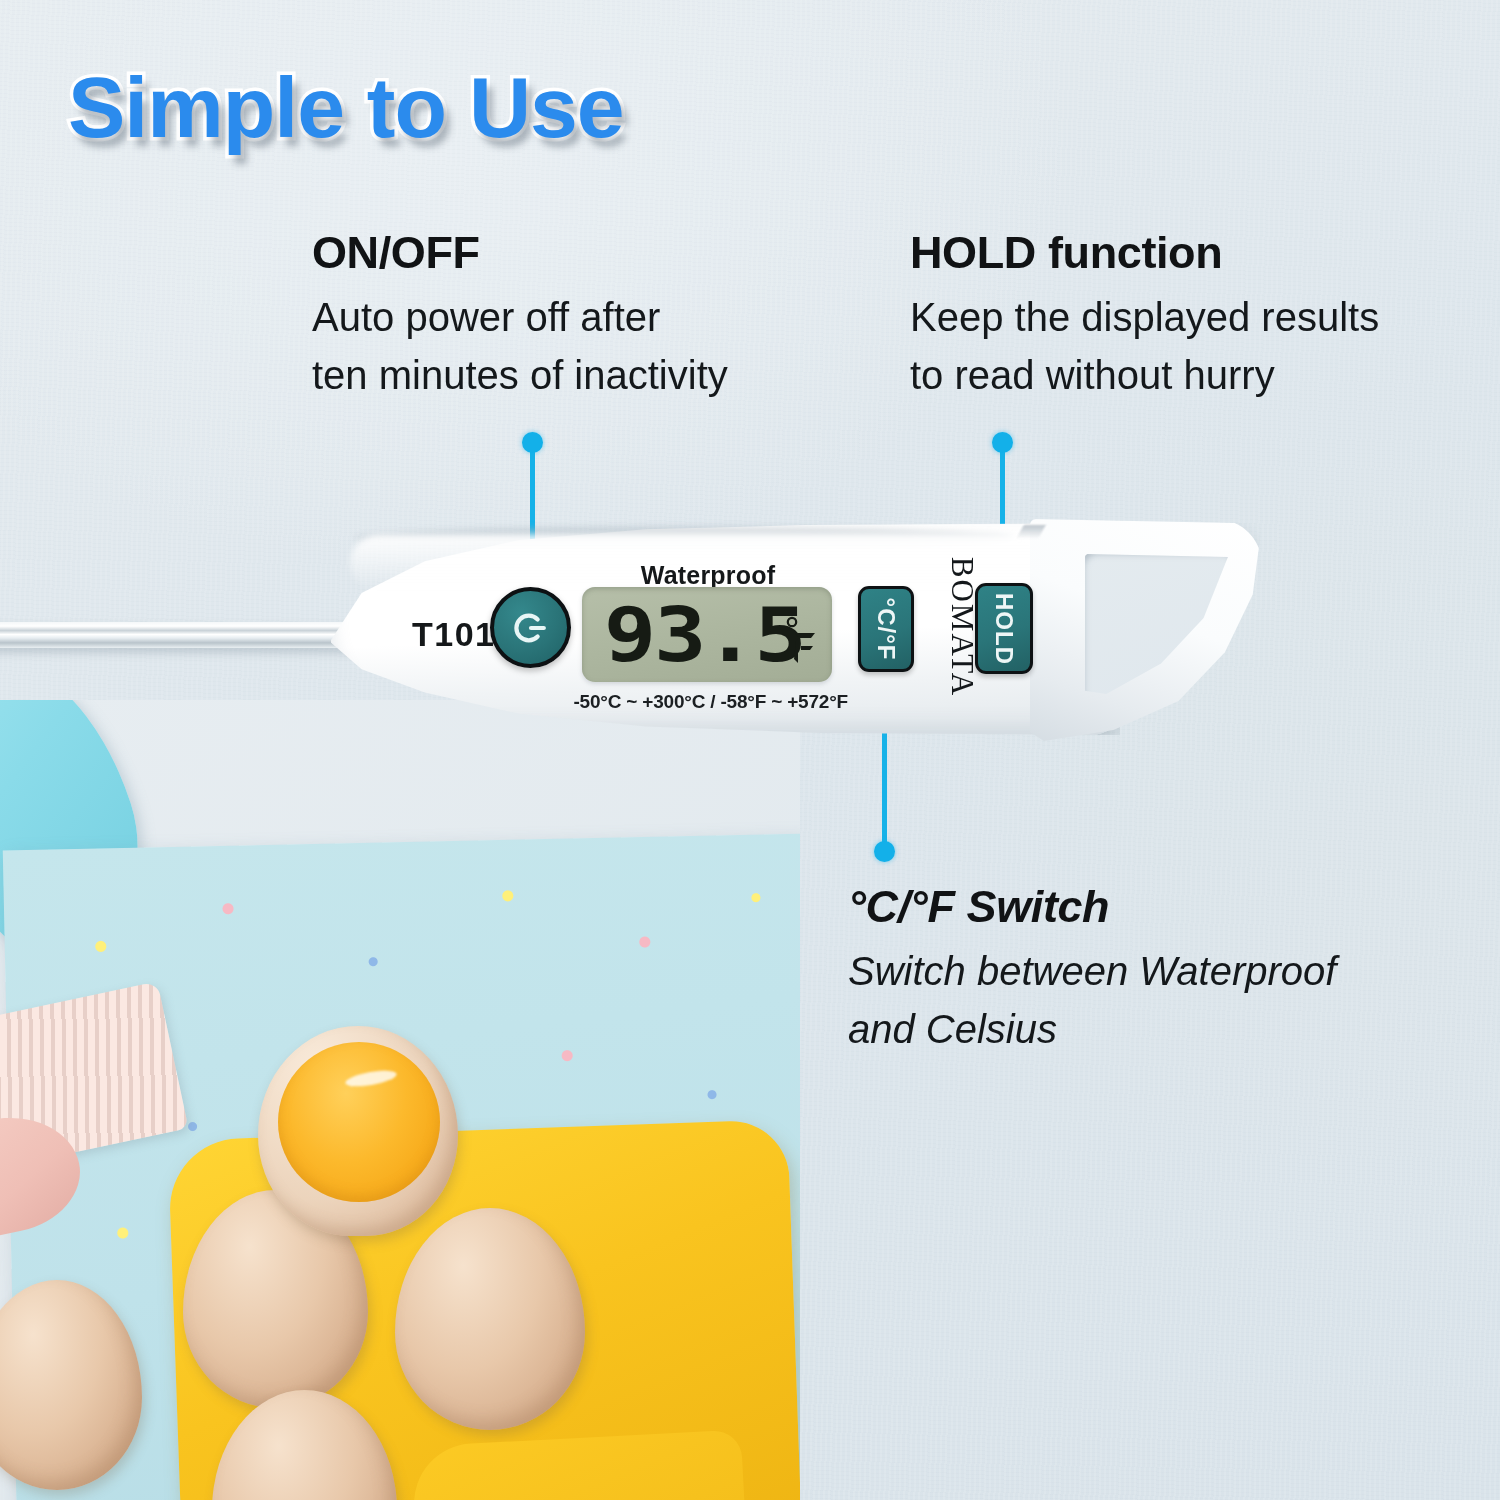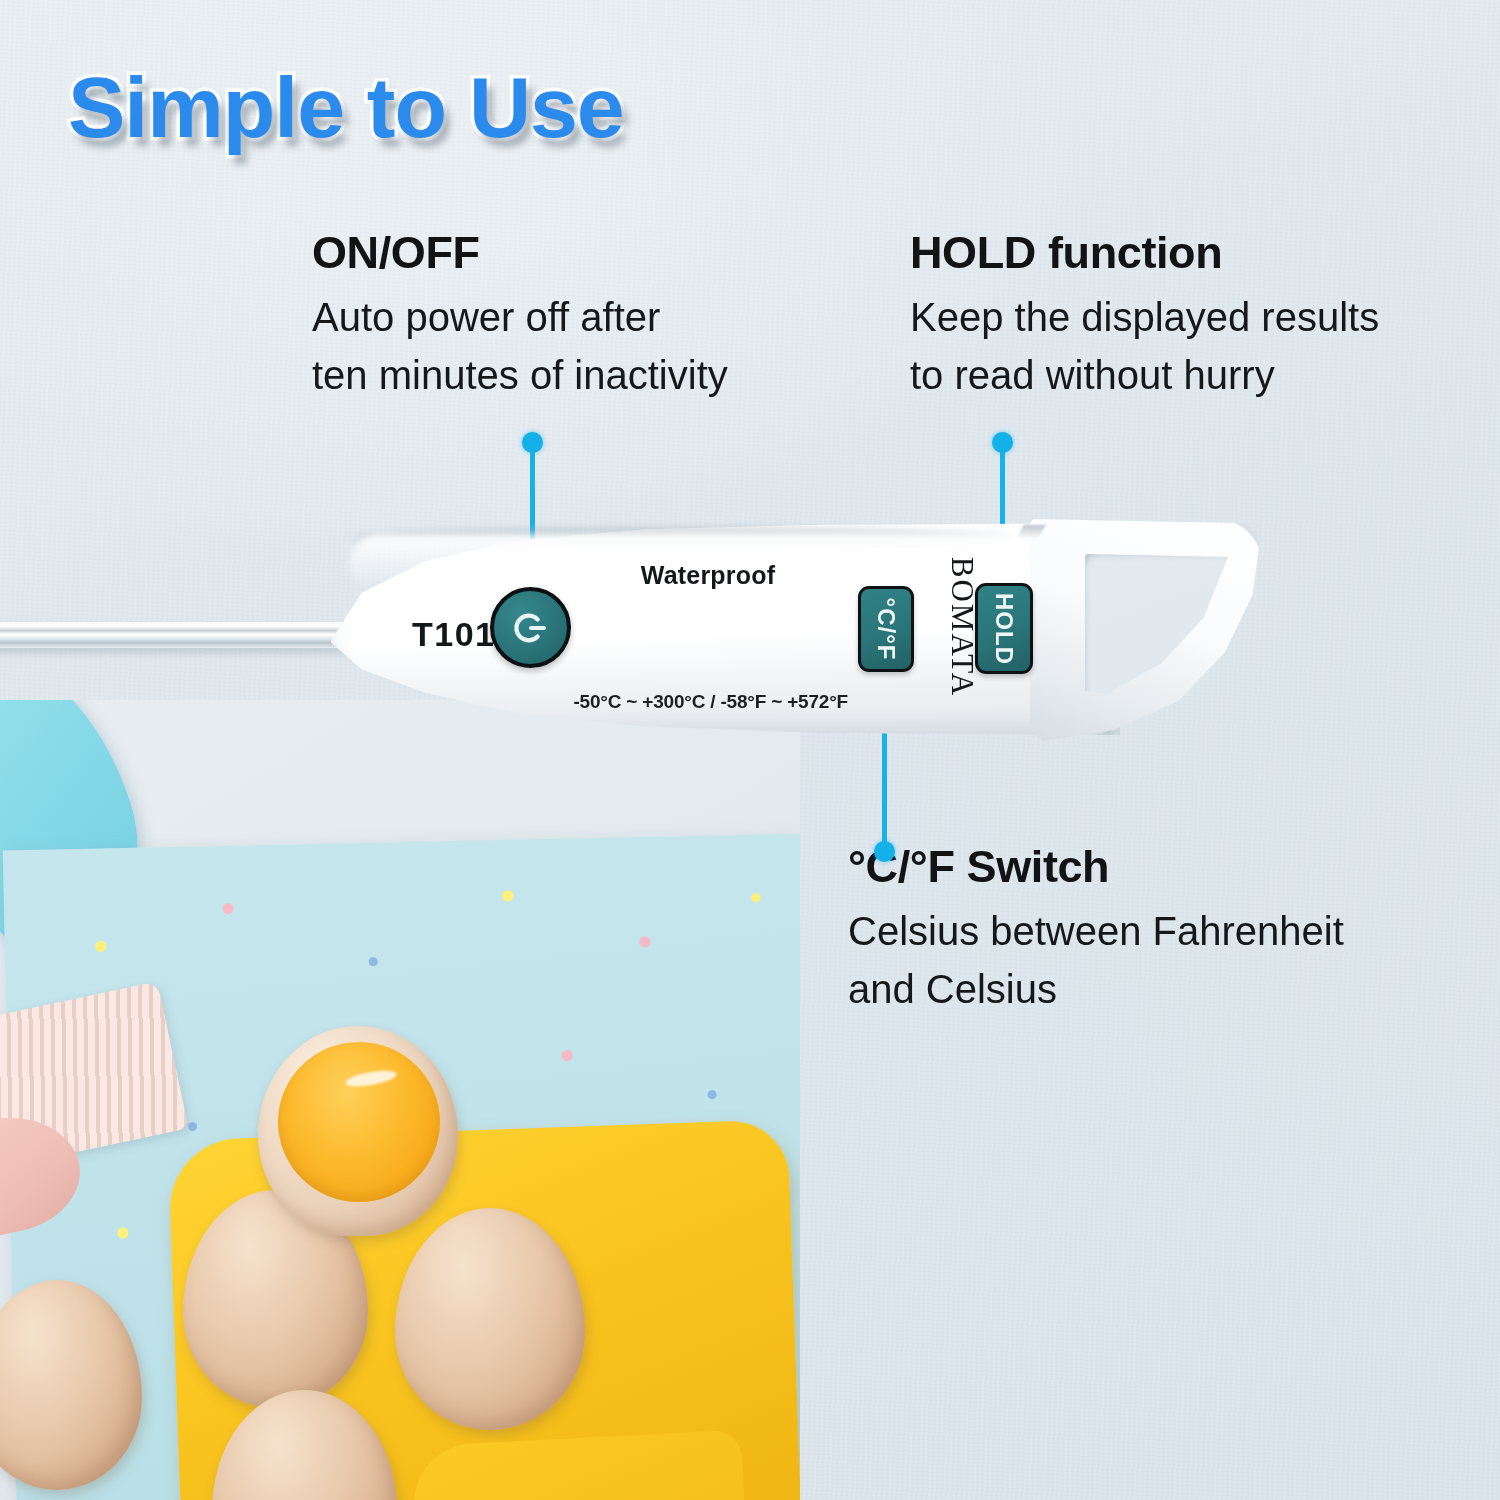--- a/index.html
+++ b/index.html
@@ -42,21 +42,21 @@
     font-size:45px;font-weight:bold;color:#111315;letter-spacing:-.4px;
     line-height:1.1;white-space:nowrap;
   }
   .ct-body{
     font-size:40px;color:#14181b;line-height:1.42;font-weight:400;
     margin-top:11px;white-space:nowrap;
   }
 
   #co-onoff{left:312px;top:228px;}
   #co-hold{left:910px;top:228px;}
-  #co-cf{left:848px;top:842px;}
+  #co-cf{left:848px;top:882px;font-style:italic;}
 
   
   .leader{position:absolute;width:5px;background:#17b2e8;border-radius:3px;}
   .dot{
     position:absolute;width:21px;height:21px;border-radius:50%;
     background:#13b0e9;box-shadow:0 0 5px rgba(19,176,233,.55);
   }
   #lead-onoff{left:530px;top:443px;height:182px;}
   #dot-onoff{left:522px;top:432px;}
   #lead-hold{left:1000px;top:443px;height:160px;}
@@ -318,21 +318,21 @@
   </div>
 
   <div class="callout" id="co-onoff">
     <div class="ct-head">ON/OFF</div>
     <div class="ct-body">Auto power off after</div>
     <div class="ct-body" style="margin-top:2px">ten minutes of inactivity</div>
   </div>
 
   <div class="callout" id="co-cf">
     <div class="ct-head">°C/°F Switch</div>
-    <div class="ct-body">Celsius between Fahrenheit</div>
+    <div class="ct-body">Switch between Waterproof</div>
     <div class="ct-body" style="margin-top:2px">and Celsius</div>
   </div>
 
   <div class="leader" id="lead-onoff"></div>
   <div class="dot" id="dot-onoff"></div>
   <div class="leader" id="lead-hold"></div>
   <div class="dot" id="dot-hold"></div>
   <div class="leader" id="lead-cf"></div>
   <div class="dot" id="dot-cf"></div>
 
@@ -350,20 +350,29 @@
 
     <div id="power-btn">
       <svg id="power-glyph" viewBox="0 0 40 40">
         <path d="M27 11 A13 13 0 1 0 27 29" fill="none" stroke="#e8f6f6" stroke-width="4.4" stroke-linecap="round"></path>
         <line x1="20" y1="20" x2="33.5" y2="20" stroke="#e8f6f6" stroke-width="4.4" stroke-linecap="round"></line>
       </svg>
     </div>
 
     <div id="waterproof">Waterproof</div>
 
+    <div id="lcd">
+      <span id="lcd-value">93.5</span>
+      <svg id="lcd-unit" viewBox="0 0 34 52">
+        <circle cx="7" cy="9" r="4.2" fill="none" stroke="#161b14" stroke-width="2.2"></circle>
+        <polygon points="10,20 30,20 26,25 14,25" fill="#161b14"></polygon>
+        <polygon points="11,28 13,26 13,50 9,46" fill="#161b14"></polygon>
+        <polygon points="16,33 28,33 25,37 16,37" fill="#161b14"></polygon>
+      </svg>
+    </div>
 
     <div id="range-text">-50°C ~ +300°C / -58°F ~ +572°F</div>
 
     <div class="dev-btn" id="btn-cf">
       <span>°C/°F</span>
     </div>
 
     <div id="brand">
       <span>BOMATA</span>
     </div>

